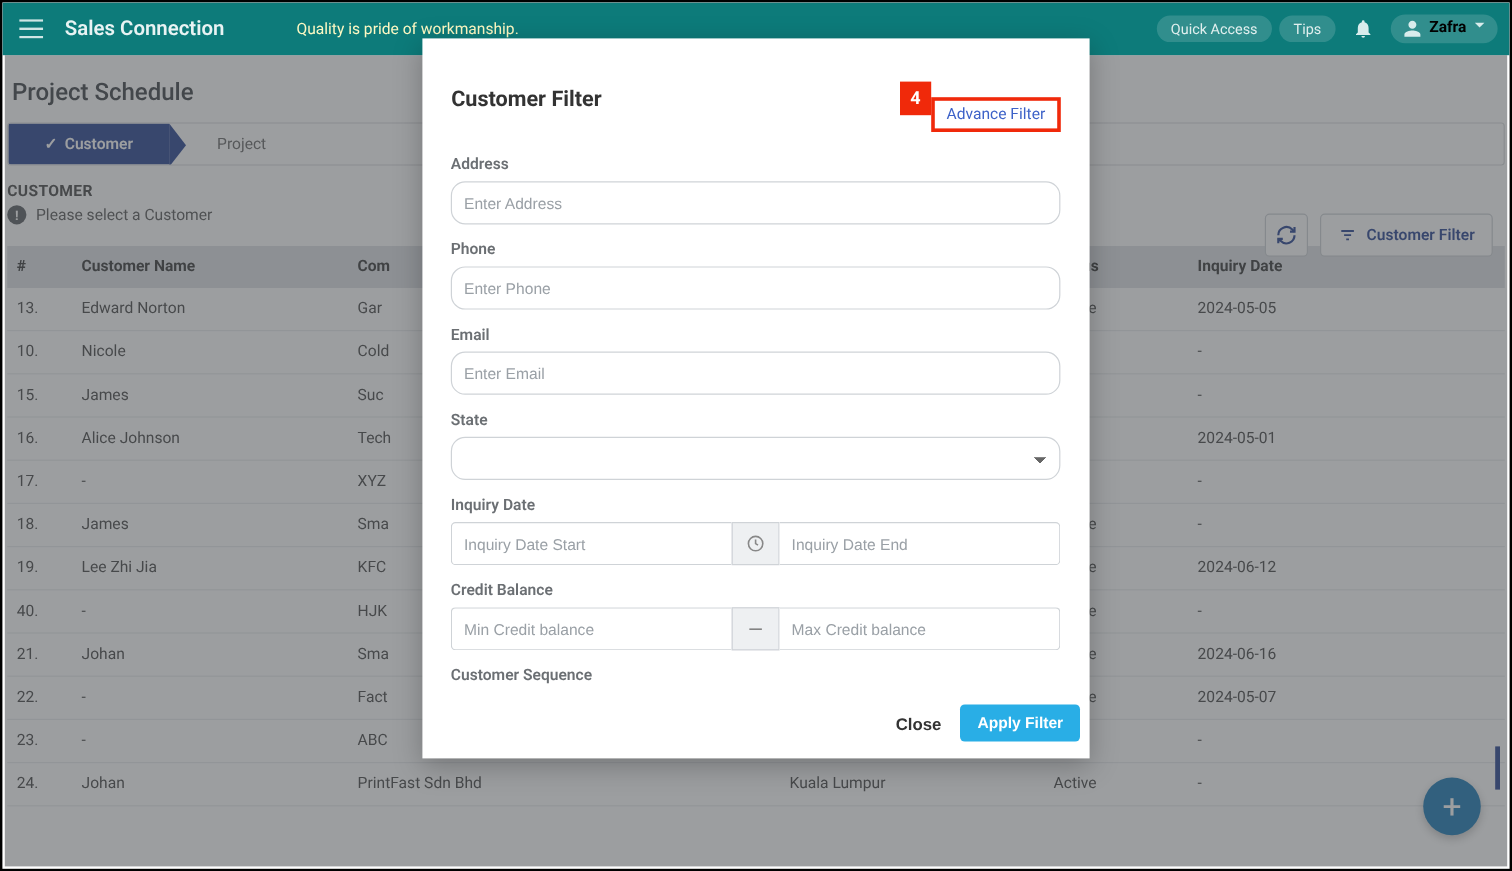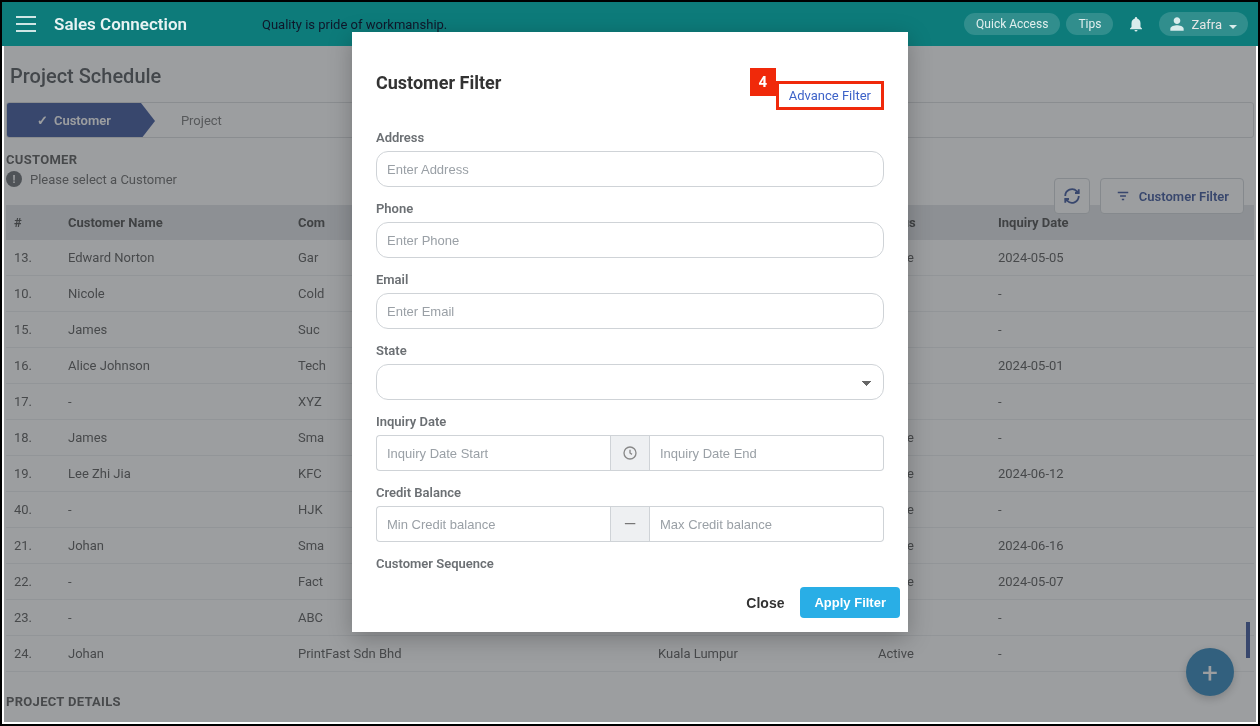--- a/index.html
+++ b/index.html
@@ -17,31 +17,31 @@
       background: #0d7b7a;
       height: 44px;
       display: flex;
       align-items: center;
       padding: 0 10px;
       color: #fff;
     }
     .menu-icon { width: 28px; height: 44px; display:flex; align-items:center; justify-content:center; cursor:pointer;}
     .menu-icon svg { fill:#cfe6e5;}
     .brand { font-size: 17px; font-weight: 600; margin-left: 14px; color:#e8f3f3;}
-    .quality-text { margin-left: auto; margin-right: auto; font-size: 13px; color:#0f172a; position: absolute; left: 260px;}
+    .quality-text { margin-left: auto; margin-right: auto; font-size: 13px; color:#fef9c3; position: absolute; left: 245px;}
     .header-right { margin-left: auto; display:flex; align-items:center; gap: 6px;}
     .pill {
       background: rgba(255,255,255,0.15);
       border-radius: 14px;
       padding: 4px 12px;
       font-size: 12px;
       color: #e1efee;
       cursor: pointer;
     }
-    .bell-icon, .user-chip { display:flex; align-items:flex-end; color:#e5e5e5;}
+    .bell-icon, .user-chip { display:flex; align-items:flex-start; color:#000000;font-weight:bold;}
     .user-chip { background: rgba(255,255,255,0.15); border-radius: 14px; padding: 4px 10px; gap:6px; font-size: 13px; cursor:pointer;}
 
     
     .page-title { font-size: 20px; font-weight: 500; color: #3b3f44; padding: 18px 4px 14px 4px; }
     .page-body { padding: 0 4px; }
 
     .tabs { display:flex; height: 36px; border: 1px solid #d8dadc; border-radius: 3px; overflow:hidden; margin-bottom: 14px;}
     .tab { display:flex; align-items:center; justify-content:center; font-size: 13px; padding:0 30px; color:#666; position:relative; cursor:pointer;}
     .tab.active { background:#223e8f; color:#fff; font-weight:600;}
     .tab.active::after{
@@ -299,21 +299,20 @@
           <td>24.</td>
           <td>Johan</td>
           <td>PrintFast Sdn Bhd</td>
           <td>Kuala Lumpur</td>
           <td>Active</td>
           <td>-</td>
         </tr>
       </tbody>
   </table>
 
-  <div class="project-details">PROJECT DETAILS</div>
 </div>
 
 <div class="right-scroll-mark"></div>
 <div class="fab">
   <span>+</span>
 </div>
 
 <div class="overlay"></div>
 
 <div class="modal">

